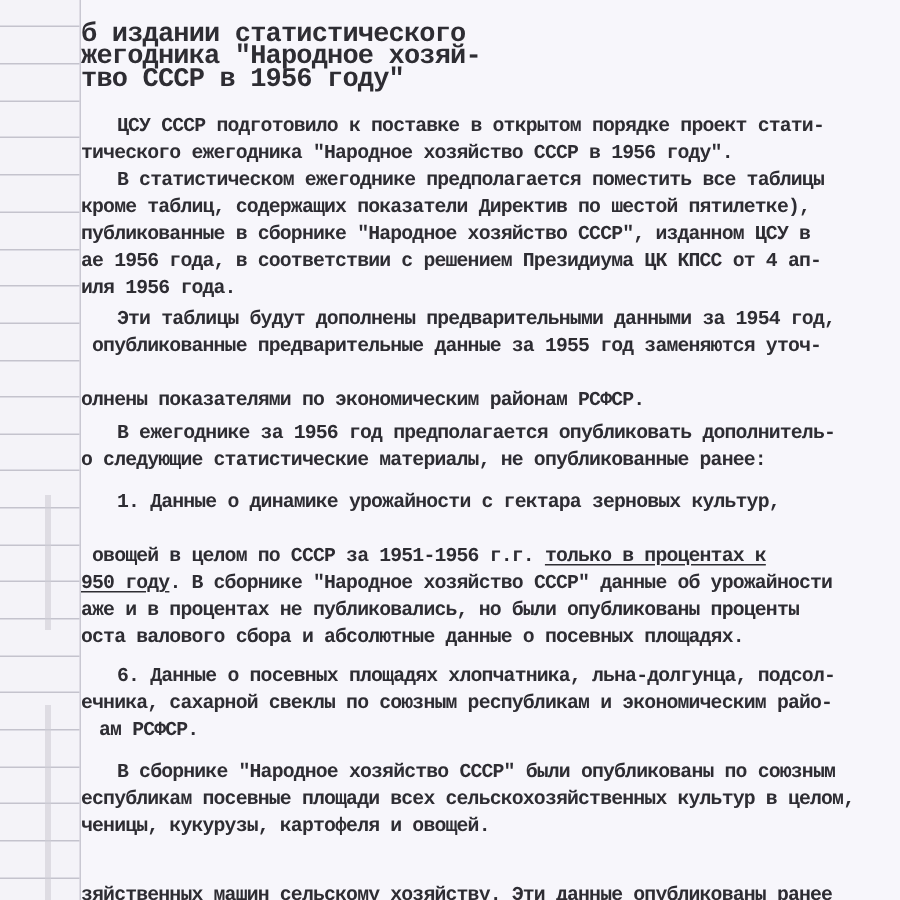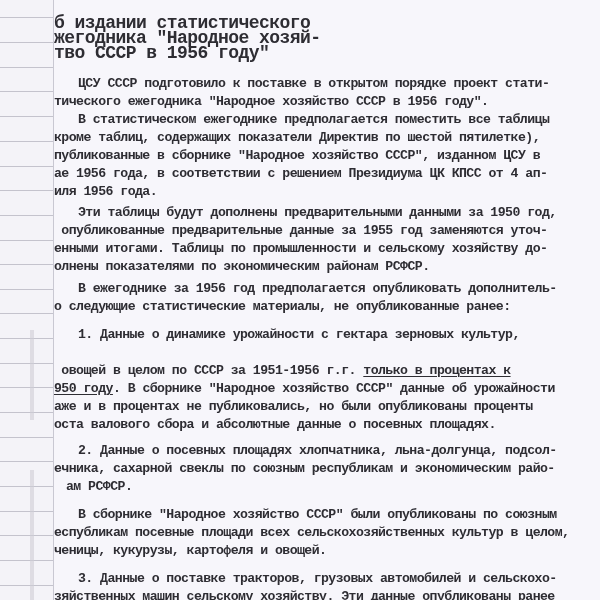--- a/index.html
+++ b/index.html
@@ -104,37 +104,35 @@
 
   <div class="line" style="left:24px;top:76px">ЦСУ СССР подготовило к поставке в открытом порядке проект стати-</div>
   <div class="line" style="left:0;top:94px">тического ежегодника "Народное хозяйство СССР в 1956 году".</div>
 
   <div class="line" style="left:0;top:130px">кроме таблиц, содержащих показатели Директив по шестой пятилетке),</div>
   <div class="line" style="left:24px;top:112px">В статистическом ежегоднике предполагается поместить все таблицы</div>
   <div class="line" style="left:0;top:148px">публикованные в сборнике "Народное хозяйство СССР", изданном ЦСУ в</div>
   <div class="line" style="left:0;top:166px">ае 1956 года, в соответствии с решением Президиума ЦК КПСС от 4 ап-</div>
   <div class="line" style="left:0;top:184px">иля 1956 года.</div>
 
-  <div class="line" style="left:24px;top:205px">Эти таблицы будут дополнены предварительными данными за 1950 год,</div>
+  <div class="line" style="left:24px;top:205px">Эти таблицы будут дополнены предварительными данными за 1954 год,</div>
   <div class="line" style="left:0;top:223px"> опубликованные предварительные данные за 1955 год заменяются уточ-</div>
-  <div class="line" style="left:0;top:241px">енными итогами. Таблицы по промышленности и сельскому хозяйству до-</div>
   <div class="line" style="left:0;top:259px">олнены показателями по экономическим районам РСФСР.</div>
 
   <div class="line" style="left:24px;top:281px">В ежегоднике за 1956 год предполагается опубликовать дополнитель-</div>
   <div class="line" style="left:0;top:299px">о следующие статистические материалы, не опубликованные ранее:</div>
 
   <div class="line" style="left:24px;top:327px">1. Данные о динамике урожайности с гектара зерновых культур,</div>
   <div class="line" style="left:0;top:363px"><span> овощей в целом по СССР за 1951-1956 г.г. </span><span class="ul">только в процентах к</span></div>
   <div class="line" style="left:0;top:381px"><span class="ul">950 году</span><span>. В сборнике "Народное хозяйство СССР" данные об урожайности</span></div>
   <div class="line" style="left:0;top:417px">оста валового сбора и абсолютные данные о посевных площадях.</div>
   <div class="line" style="left:0;top:399px">аже и в процентах не публиковались, но были опубликованы проценты</div>
 
-  <div class="line" style="left:24px;top:443px">2. Данные о посевных площадях хлопчатника, льна-долгунца, подсол-</div>
+  <div class="line" style="left:24px;top:443px">6. Данные о посевных площадях хлопчатника, льна-долгунца, подсол-</div>
   <div class="line" style="left:0;top:461px">ечника, сахарной свеклы по союзным республикам и экономическим райо-</div>
   <div class="line" style="left:12px;top:479px">ам РСФСР.</div>
 
   <div class="line" style="left:24px;top:507px">В сборнике "Народное хозяйство СССР" были опубликованы по союзным</div>
   <div class="line" style="left:0;top:543px">ченицы, кукурузы, картофеля и овощей.</div>
   <div class="line" style="left:0;top:525px">еспубликам посевные площади всех сельскохозяйственных культур в целом,</div>
 
-  <div class="line" style="left:24px;top:571px">3. Данные о поставке тракторов, грузовых автомобилей и сельскохо-</div>
   <div class="line" style="left:0;top:589px">зяйственных машин сельскому хозяйству. Эти данные опубликованы ранее</div>
 </div>
 
 </body></html>

